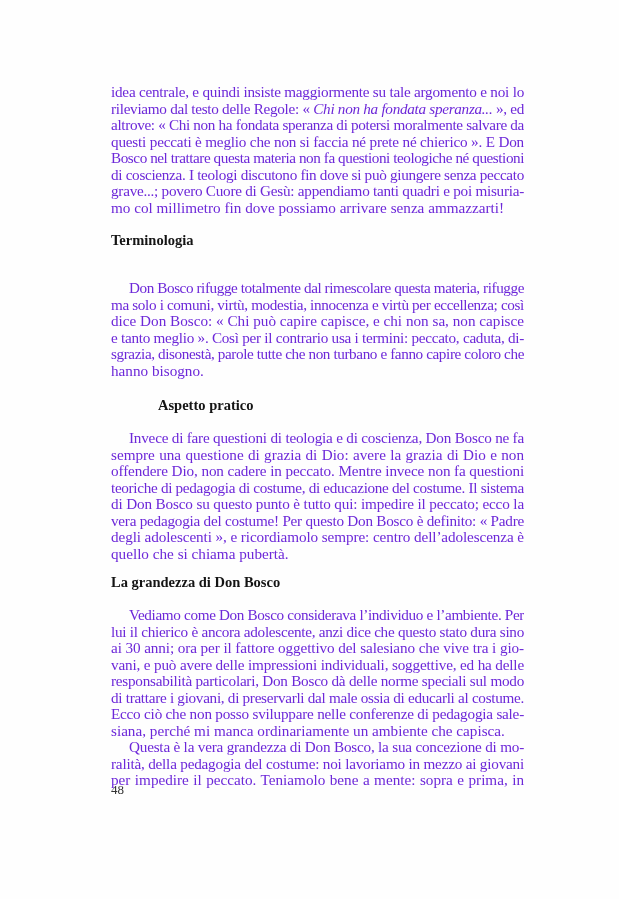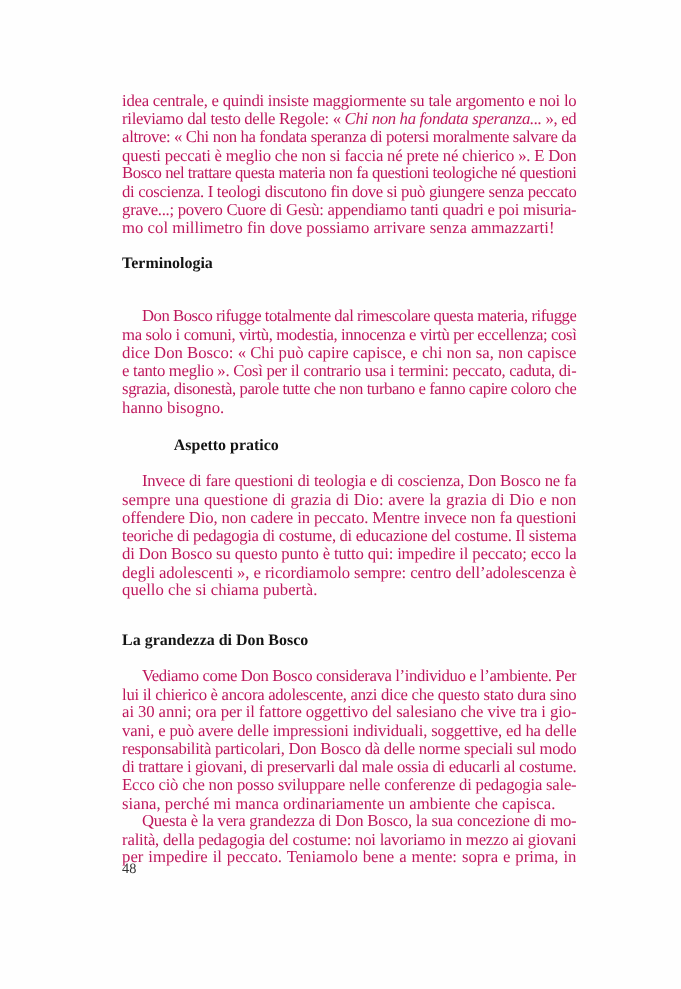--- a/index.html
+++ b/index.html
@@ -5,21 +5,21 @@
   html, body { margin: 0; padding: 0; background: #ffffff; }
   body { width: 619px; height: 899px; position: relative; overflow: hidden; }
   .page {
     position: absolute; left: 0; top: 0; width: 619px; height: 899px;
     background: #fefefe;
   }
   .text-block {
     position: absolute; left: 111px; width: 413px;
     font-family: "Liberation Serif", "DejaVu Serif", serif;
     font-size: 15.2px;
-    color: #be185d;
+    color: #6d28d9;
   }
   .line {
     display: block;
     height: 16.5px;
     line-height: 16.5px;
     white-space: nowrap;
     text-align: justify;
     text-align-last: justify;
     overflow: hidden;
   }
@@ -70,20 +70,21 @@
   </div>
 
   <div class="heading" style="top:397px;margin-left:47px;">Aspetto pratico</div>
 
   <div class="text-block" style="top:430px;">
     <span class="line indent" style="letter-spacing: -0.213235px;">Invece di fare questioni di teologia e di coscienza, Don Bosco ne fa</span>
     <span class="line">sempre una questione di grazia di Dio: avere la grazia di Dio e non</span>
     <span class="line" style="letter-spacing: -0.111443px;">offendere Dio, non cadere in peccato. Mentre invece non fa questioni</span>
     <span class="line" style="letter-spacing: -0.31316px;">teoriche di pedagogia di costume, di educazione del costume. Il sistema</span>
     <span class="line" style="letter-spacing: -0.14375px;">di Don Bosco su questo punto è tutto qui: impedire il peccato; ecco la</span>
+    <span class="line" style="letter-spacing: -0.234375px;">vera pedagogia del costume! Per questo Don Bosco è definito: « Padre</span>
     <span class="line" style="letter-spacing: -0.0955616px;">degli adolescenti », e ricordiamolo sempre: centro dell’adolescenza è</span>
     <span class="line last">quello che si chiama pubertà.</span>
   </div>
 
   <div class="heading" style="top:574px;">La grandezza di Don Bosco</div>
 
   <div class="text-block" style="top:607px;">
     <span class="line indent" style="letter-spacing: -0.345703px;">Vediamo come Don Bosco considerava l’individuo e l’ambiente. Per</span>
     <span class="line" style="letter-spacing: -0.271537px;">lui il chierico è ancora adolescente, anzi dice che questo stato dura sino</span>
     <span class="line" style="letter-spacing: -0.095228px;">ai 30 anni; ora per il fattore oggettivo del salesiano che vive tra i gio-</span>

